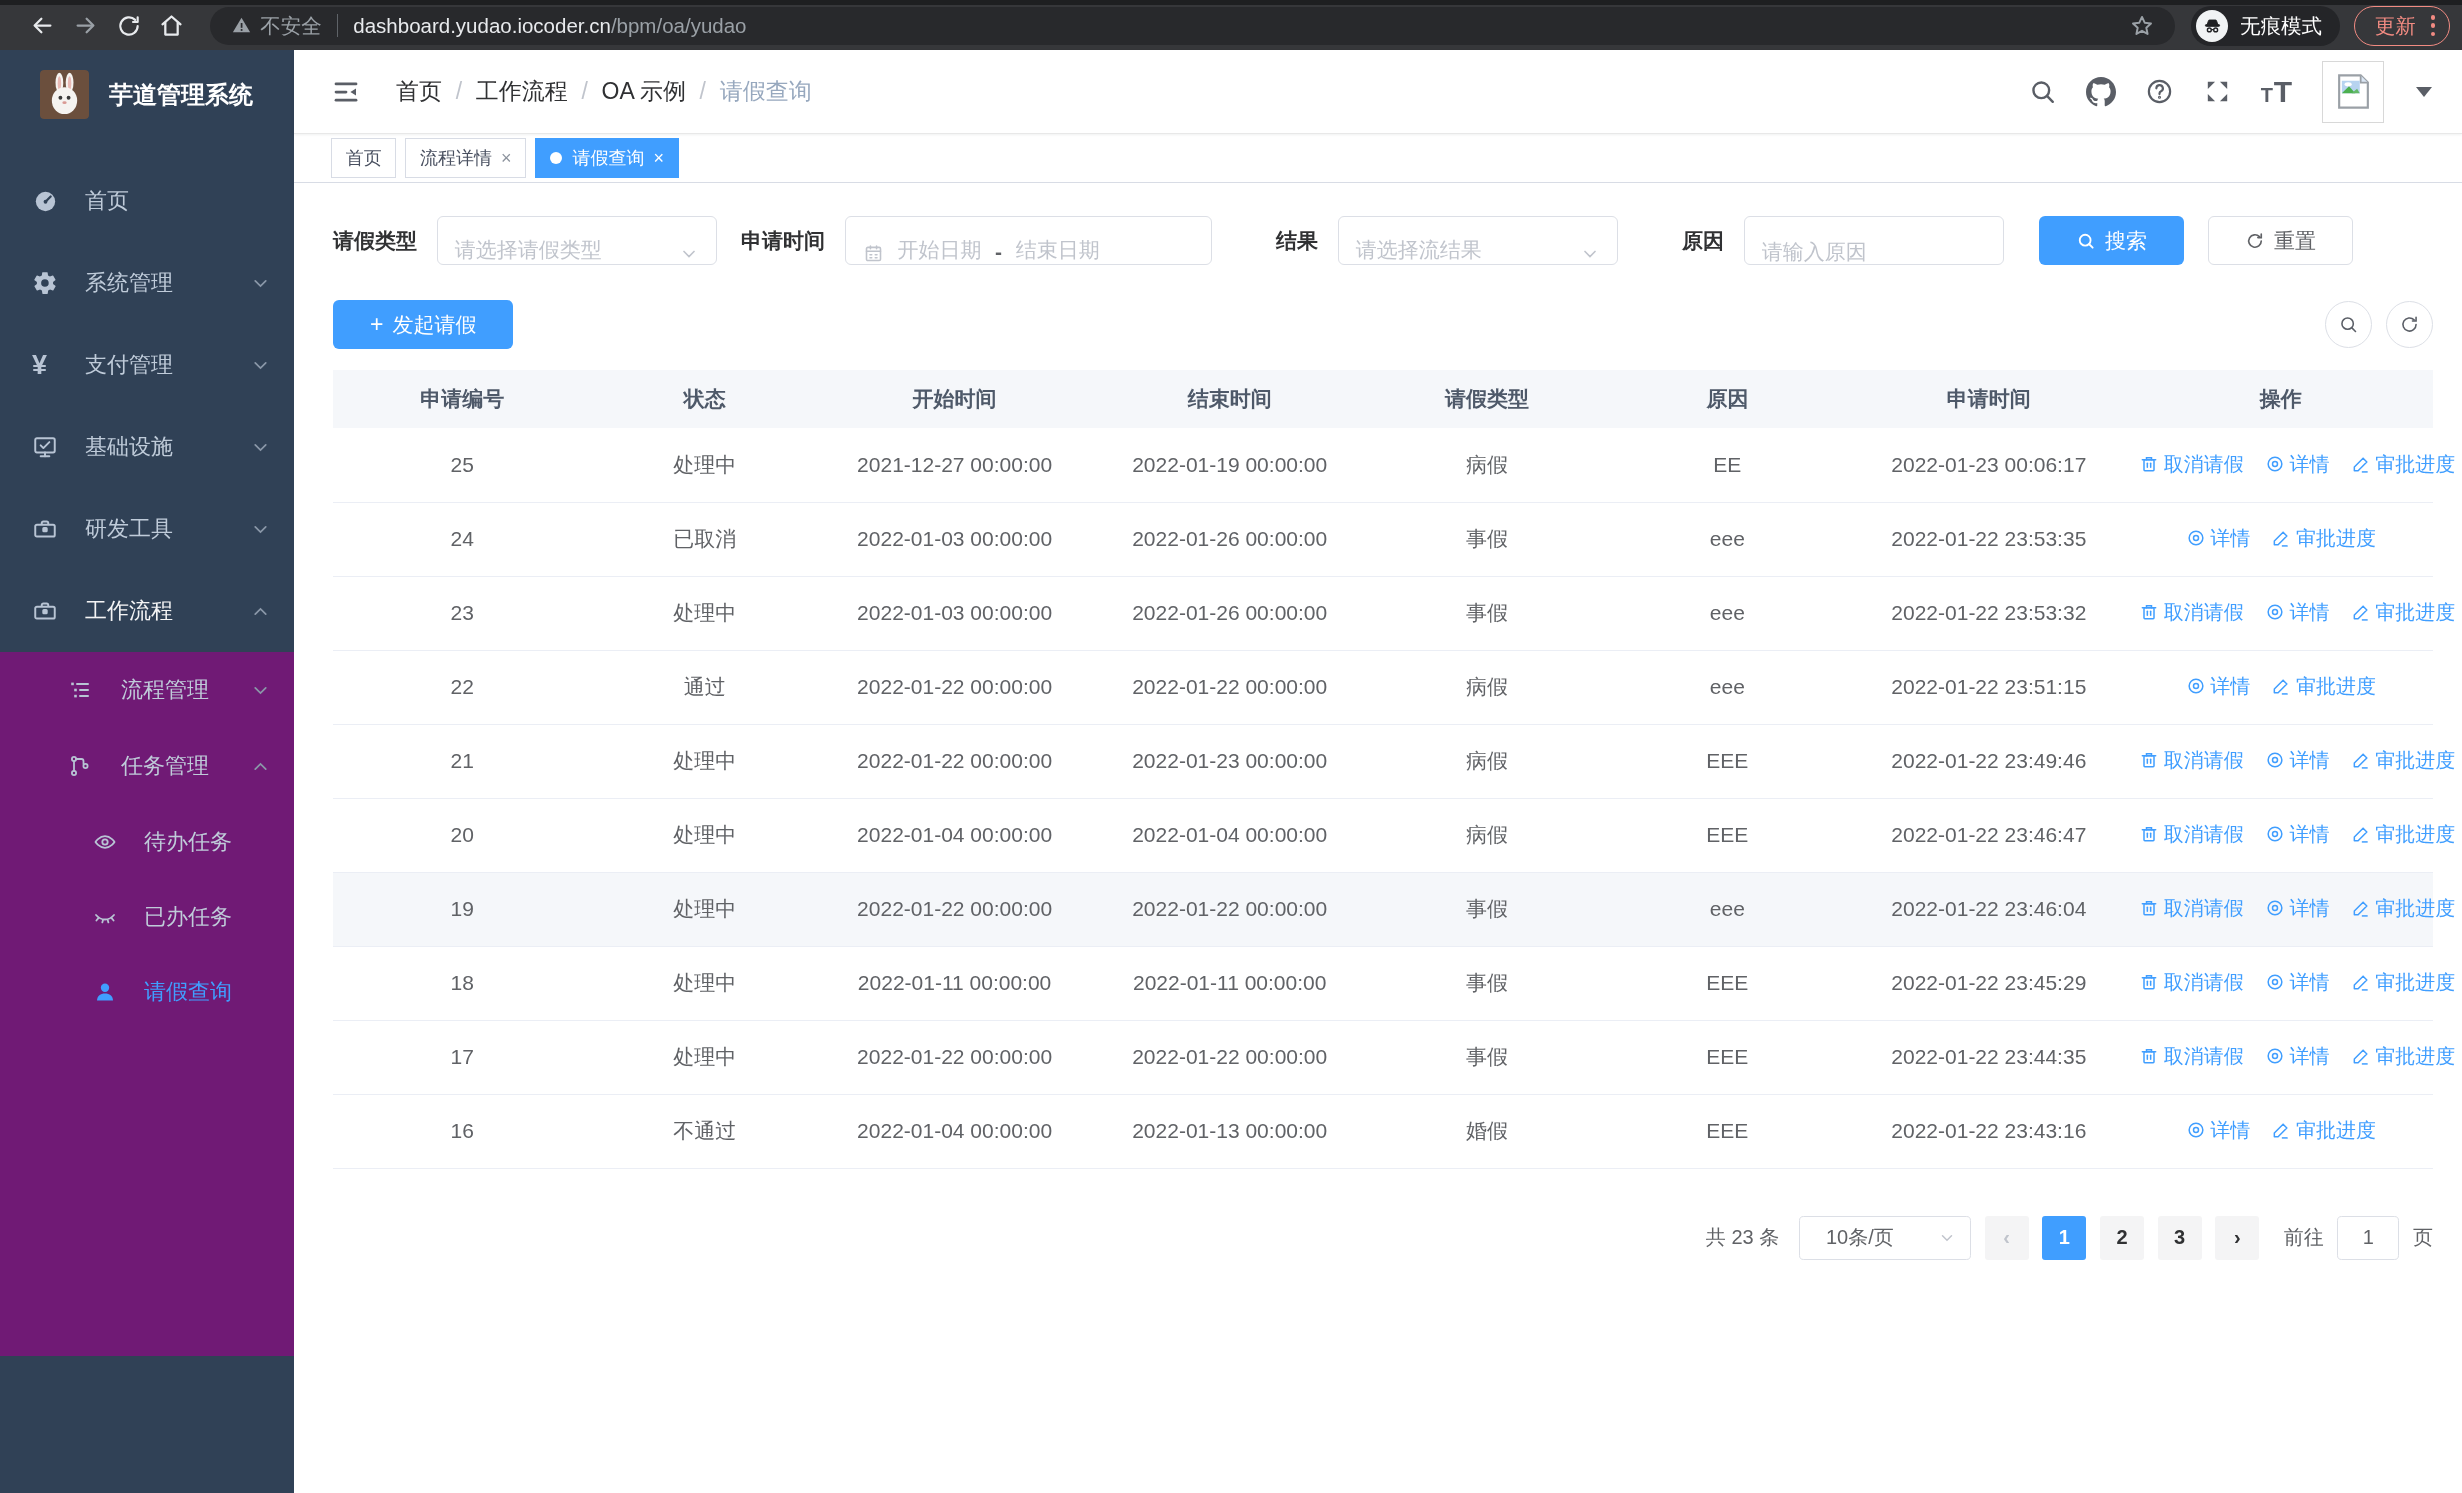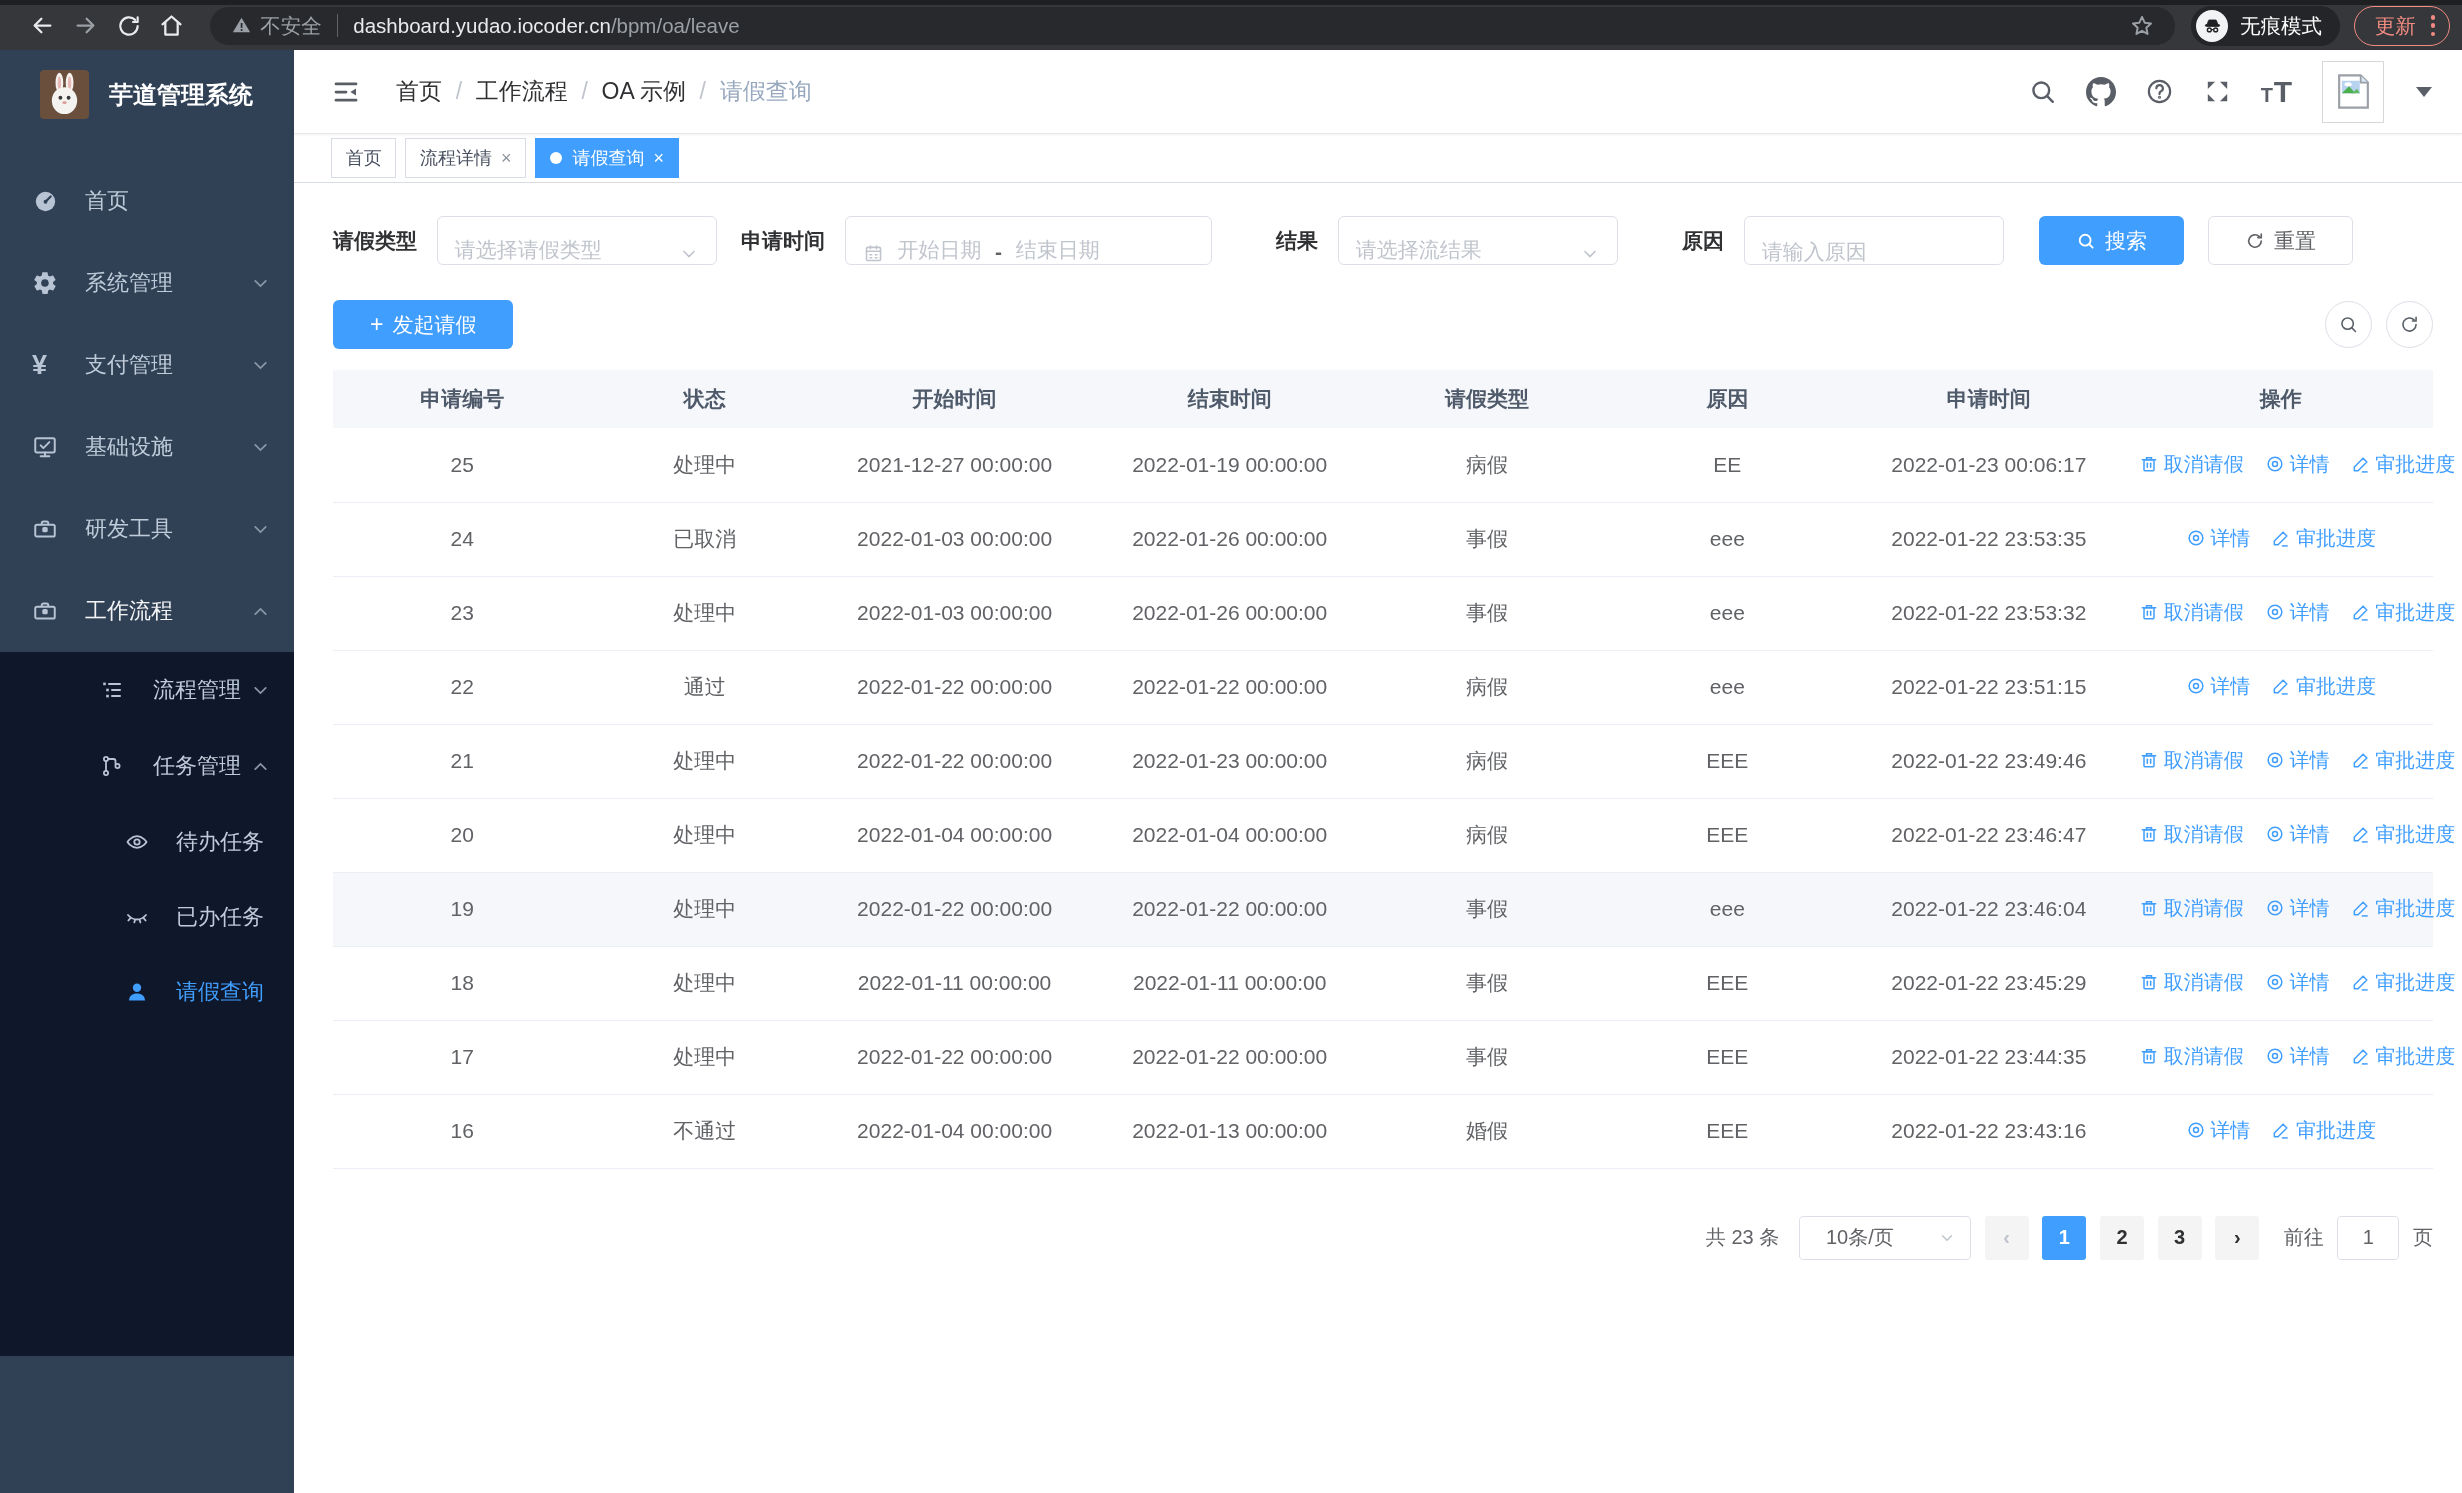--- a/index.html
+++ b/index.html
@@ -31,21 +31,21 @@
   
   .sidebar { width:294px; background:#304156; flex:0 0 auto; color:#bfcbd9; }
   .logo-row { display:flex; align-items:center; gap:20px; padding:20px 0 20px 40px; }
   .logo-img { width:49px; height:49px; border-radius:3px; overflow:hidden; flex:0 0 auto; }
   .logo-title { color:#fff; font-size:24px; font-weight:700; }
   .menu { margin-top:21px; }
   .mi { height:82px; display:flex; align-items:center; padding:0 23px 0 32px; font-size:22px; color:#bfcbd9; cursor:pointer; }
   .mi .ic { width:30px; margin-right:23px; color:#b8c4d4; flex:0 0 auto; }
   .mi .chev { margin-left:auto; color:#8a97a8; }
   .mi.open { color:#f4f4f5; }
-  .submenu { background:#0f172a; padding-bottom:327px;padding-left:32px; }
+  .submenu { background:#701a75; padding-bottom:327px; }
   .mi.l2 { padding-left:68px; height:76px; }
   .mi.l3 { padding-left:93px; height:75px; }
   .mi.l3 .ic { margin-right:21px; }
   .mi.active { color:#409eff; }
   .mi.active .ic { color:#409eff; }
 
   
   .main { flex:1; display:flex; flex-direction:column; min-width:0; background:#fff; }
   .topbar { height:84px; display:flex; align-items:center; padding:0 30px 0 37px; border-bottom:0.8px solid #e8e8e8; box-shadow:0 0.8px 3px rgba(0,21,41,.08); position:relative; z-index:3; }
   .hamburger { color:#5a5e66; margin-right:35px; cursor:pointer; }
@@ -142,21 +142,21 @@
   </div>
 
   <div class="omnibox">
     <svg width="23" height="23" viewBox="0 0 24 24">
         <path d="M12 4L21 19H3z" fill="#9aa0a6"></path>
         <rect x="11.2" y="9.4" width="1.8" height="5" fill="#28292c"></rect>
         <rect x="11.2" y="15.7" width="1.8" height="1.9" fill="#28292c"></rect>
       </svg>
     <span class="sec-label">不安全</span>
     <span class="omni-div"></span>
-    <span class="url"><span class="host">dashboard.yudao.iocoder.cn</span><span class="path">/bpm/oa/leave</span></span>
+    <span class="url"><span class="host">dashboard.yudao.iocoder.cn</span><span class="path">/bpm/oa/yudao</span></span>
     <span class="star">
       <svg width="26" height="26" viewBox="0 0 24 24" fill="none" stroke="currentColor" stroke-width="1.8" stroke-linejoin="round">
           <path d="M12 3.6l2.47 5.35 5.85.66-4.34 3.97 1.17 5.77L12 16.43l-5.15 2.92 1.17-5.77L3.68 9.61l5.85-.66z"></path>
         </svg>
     </span>
   </div>
 
   <div class="incog">
     <span class="incog-circle">
       <svg width="23" height="23" viewBox="0 0 24 24" fill="#202124" stroke="#202124">

